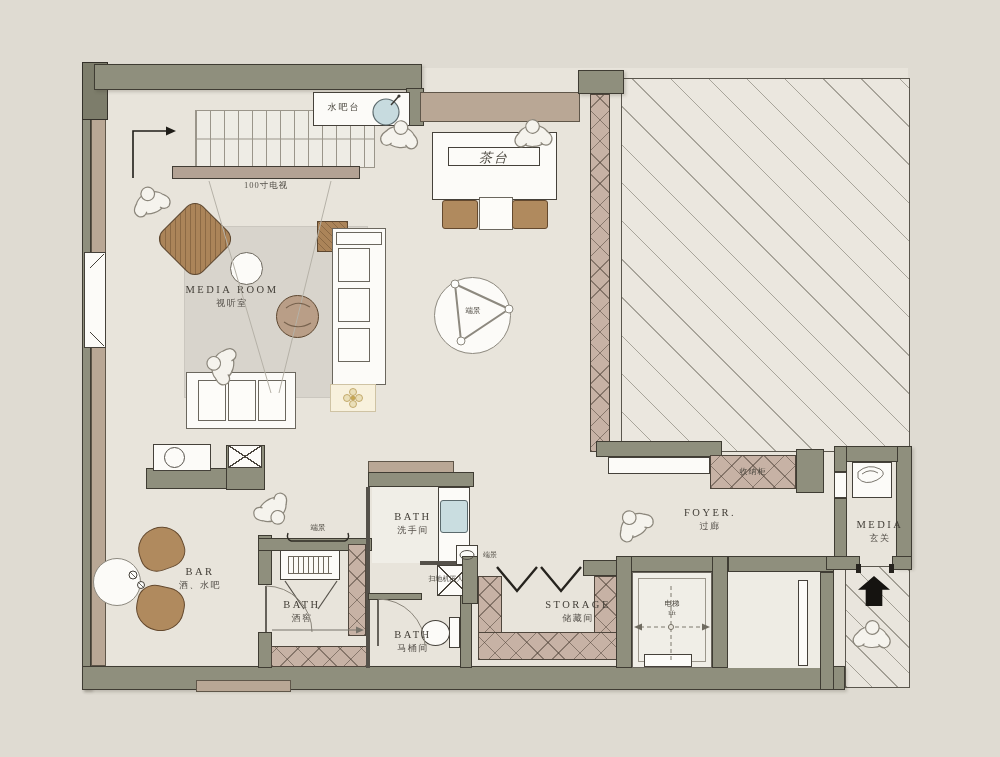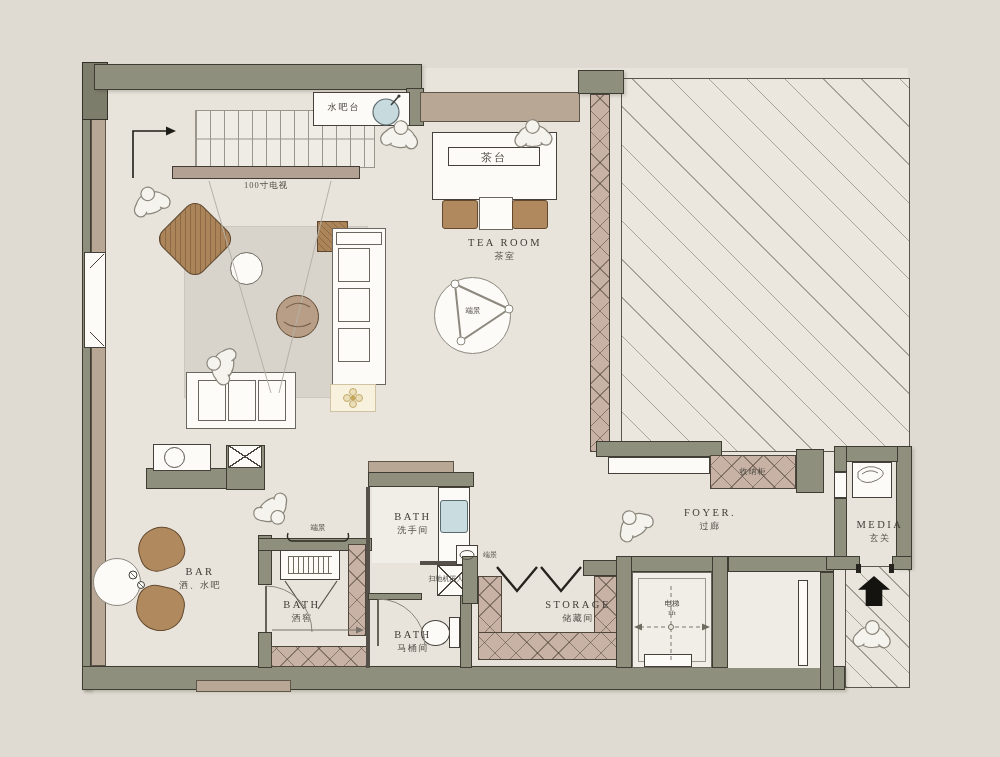--- a/index.html
+++ b/index.html
@@ -81,30 +81,30 @@
   <div class="abs whitebox" style="left:332px;top:228px;width:54px;height:157px;border-color:#6b675e;"></div>
   <div class="abs cushion" style="left:338px;top:248px;width:32px;height:34px;"></div>
   <div class="abs cushion" style="left:338px;top:288px;width:32px;height:34px;"></div>
   <div class="abs cushion" style="left:338px;top:328px;width:32px;height:34px;"></div>
   <div class="abs cushion" style="left:336px;top:232px;width:46px;height:13px;"></div>
   <div class="abs whitebox" style="left:186px;top:372px;width:110px;height:57px;border-color:#6b675e;"></div>
   <div class="abs cushion" style="left:198px;top:380px;width:28px;height:41px;"></div>
   <div class="abs cushion" style="left:228px;top:380px;width:28px;height:41px;"></div>
   <div class="abs cushion" style="left:258px;top:380px;width:28px;height:41px;"></div>
   <div class="abs" style="left:330px;top:384px;width:46px;height:28px;background:#f8f1dd;border:1px solid #cfc3a4;"></div>
+  <div class="abs label" style="left:168px;top:283px;width:128px;height:30px;">
+    <div class="en">MEDIA ROOM</div>
+    <div class="zh">视听室</div>
+  </div>
 
   <div class="abs whitebox" style="left:432px;top:132px;width:125px;height:68px;border-width:1.5px;"></div>
-  <div class="abs whitebox label tiny" style="left:448px;top:147px;width:92px;height:19px;line-height:19px;font-size:11px;letter-spacing:2px;border-width:1px;">茶台</div>
+  <div class="abs whitebox label tiny" style="left:448px;top:147px;width:92px;height:19px;line-height:19px;font-size:13px;letter-spacing:2px;border-width:1px;font-style:italic;">茶台</div>
   <div class="abs chair-tan" style="left:442px;top:200px;width:36px;height:29px;border-radius:3px;"></div>
   <div class="abs cushion" style="left:479px;top:197px;width:34px;height:33px;"></div>
   <div class="abs chair-tan" style="left:512px;top:200px;width:36px;height:29px;border-radius:3px;"></div>
-  <div class="abs label" style="left:440px;top:236px;width:130px;height:30px;">
-    <div class="en">TEA ROOM</div>
-    <div class="zh">茶室</div>
-  </div>
   <div class="abs whitebox circle" style="left:434px;top:277px;width:77px;height:77px;border-color:#8d897f;"></div>
   <div class="abs label micro" style="left:460px;top:306px;width:26px;height:10px;font-size:7.5px;">端景</div>
 
   <div class="abs wall-flat" style="left:146px;top:468px;width:119px;height:21px;"></div>
   <div class="abs wall-flat" style="left:226px;top:445px;width:39px;height:45px;"></div>
   <div class="abs whitebox" style="left:153px;top:444px;width:58px;height:27px;"></div>
   <div class="abs whitebox circle" style="left:164px;top:447px;width:21px;height:21px;border-color:#55514a;"></div>
   <div class="abs whitebox xcross" style="left:228px;top:445px;width:34px;height:23px;"></div>
   <div class="abs whitebox circle" style="left:93px;top:558px;width:48px;height:48px;border-color:#8d897f;"></div>
   <div class="abs chair-tan" style="left:138px;top:527px;width:46px;height:43px;border-radius:50% 50% 38% 38%;transform:rotate(-20deg);"></div>

